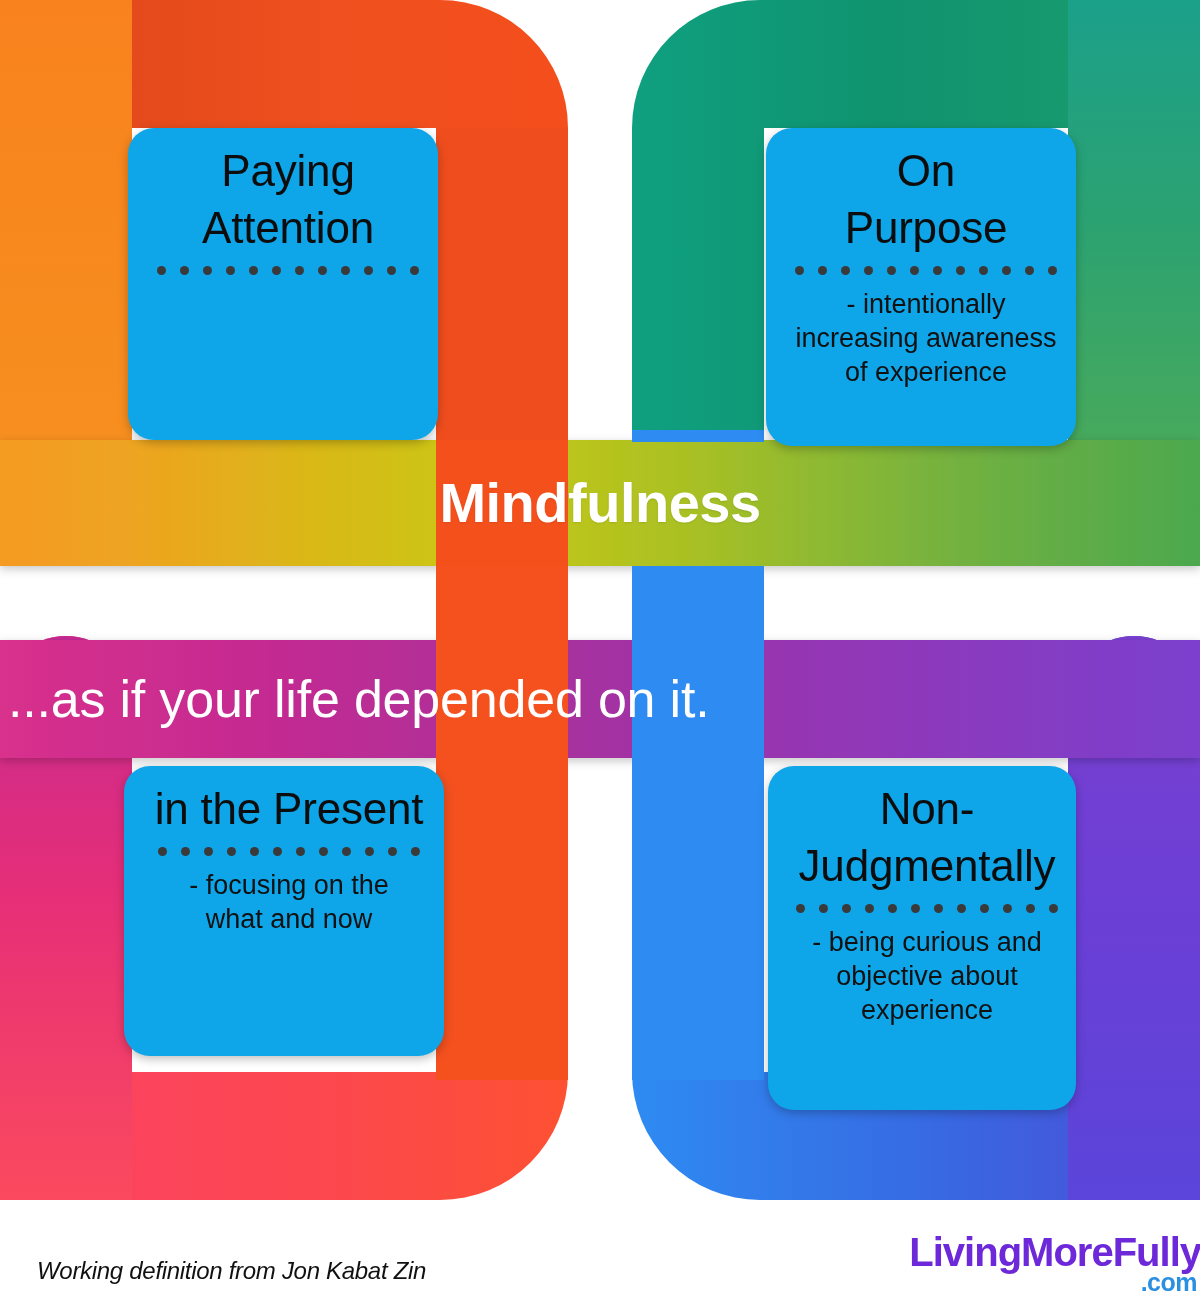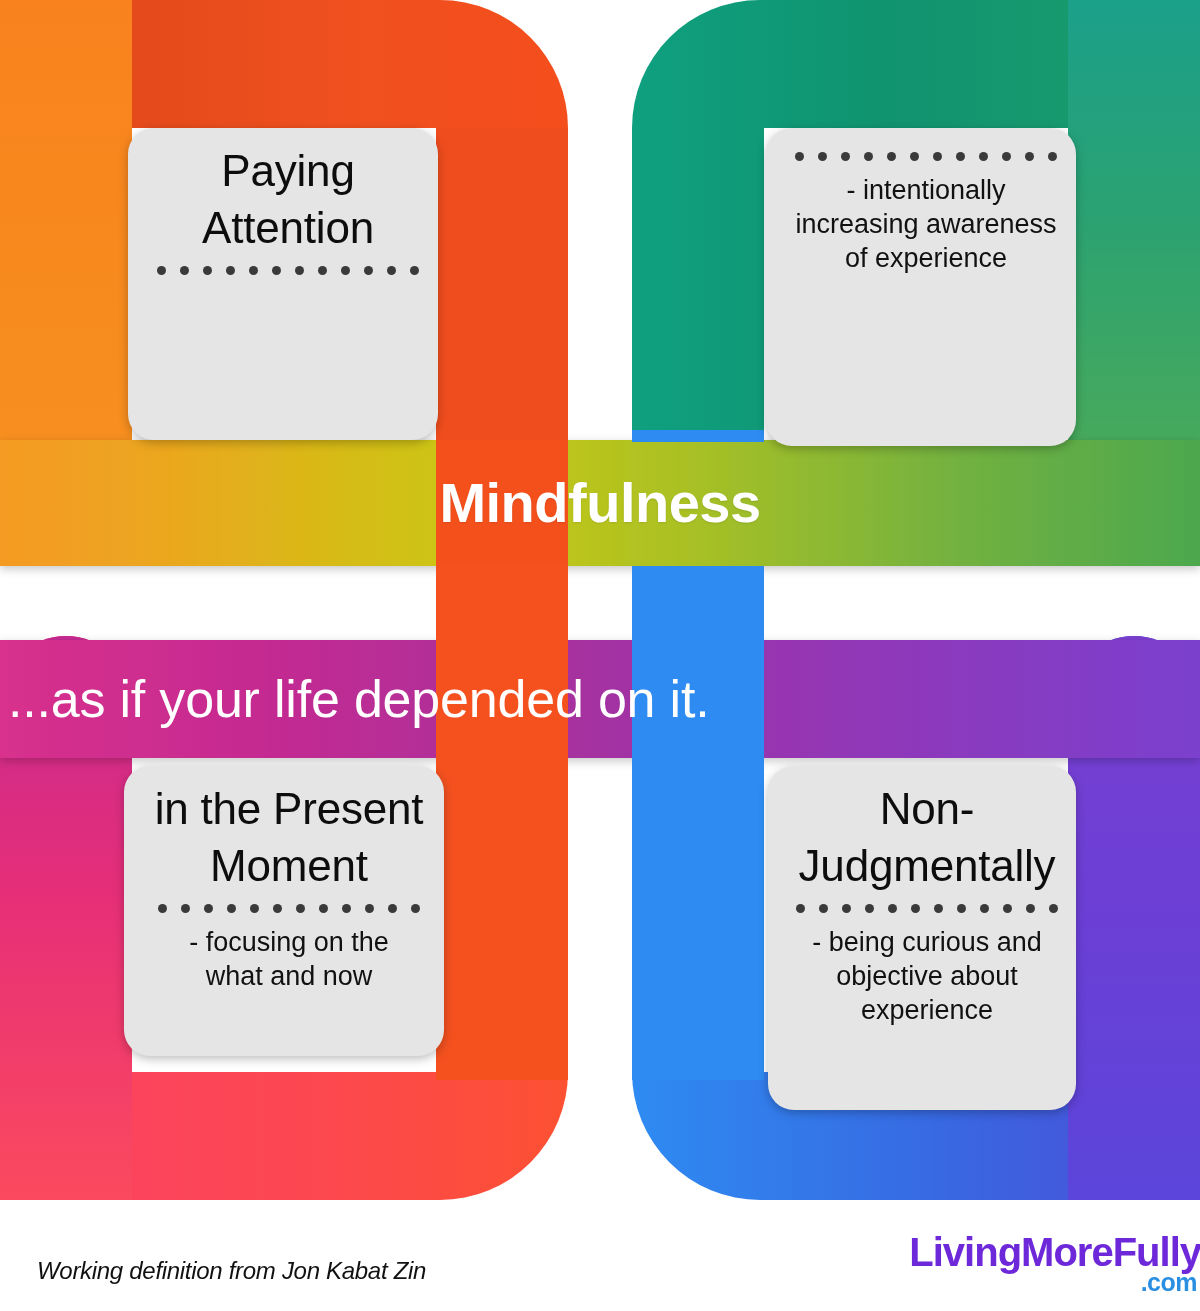--- a/index.html
+++ b/index.html
@@ -13,21 +13,21 @@
   #stage {
     position:absolute; left:0; top:0; width:1200px; height:1311px;
     background:#ffffff; overflow:hidden;
   }
 
   #weave { position:absolute; left:0; top:0; width:1200px; height:1200px; }
 
   
   .card {
     position:absolute;
-    background:#e5e5e5;
+    background:#0ea5e9;
     border-radius:26px;
     display:flex; flex-direction:column;
     align-items:center; justify-content:flex-start;
     padding:14px 10px 10px 20px;
     z-index:40;
   }
   .card-title {
     font-size:44px; line-height:57px; color:#0d0d0d;
     text-align:center; font-weight:400; letter-spacing:-0.2px;
   }
@@ -304,20 +304,24 @@
         <i style="background: rgb(58, 58, 58);"></i>
         <i style="background: rgb(58, 58, 58);"></i>
         <i style="background: rgb(58, 58, 58);"></i>
         <i style="background: rgb(58, 58, 58);"></i>
         <i style="background: rgb(58, 58, 58);"></i>
         <i style="background: rgb(58, 58, 58);"></i>
       </div>
   </div>
 
   <div class="card" id="card-tr" style="filter:drop-shadow(0 3px 5px rgba(0,0,0,0.25));">
+    <div class="card-title">
+      <span>On</span><br>
+      <span>Purpose</span>
+    </div>
     <div class="dots">
         <i style="background: rgb(58, 58, 58);"></i>
         <i style="background: rgb(58, 58, 58);"></i>
         <i style="background: rgb(58, 58, 58);"></i>
         <i style="background: rgb(58, 58, 58);"></i>
         <i style="background: rgb(58, 58, 58);"></i>
         <i style="background: rgb(58, 58, 58);"></i>
         <i style="background: rgb(58, 58, 58);"></i>
         <i style="background: rgb(58, 58, 58);"></i>
         <i style="background: rgb(58, 58, 58);"></i>
@@ -328,21 +332,20 @@
     <div class="card-body">
       <span>- intentionally</span><br>
       <span>increasing awareness</span><br>
       <span>of experience</span>
     </div>
   </div>
 
   <div class="card" id="card-bl" style="filter:drop-shadow(0 3px 5px rgba(0,0,0,0.25));">
     <div class="card-title">
       <span>in the Present</span><br>
-      <span>Moment</span>
     </div>
     <div class="dots">
         <i style="background: rgb(58, 58, 58);"></i>
         <i style="background: rgb(58, 58, 58);"></i>
         <i style="background: rgb(58, 58, 58);"></i>
         <i style="background: rgb(58, 58, 58);"></i>
         <i style="background: rgb(58, 58, 58);"></i>
         <i style="background: rgb(58, 58, 58);"></i>
         <i style="background: rgb(58, 58, 58);"></i>
         <i style="background: rgb(58, 58, 58);"></i>

